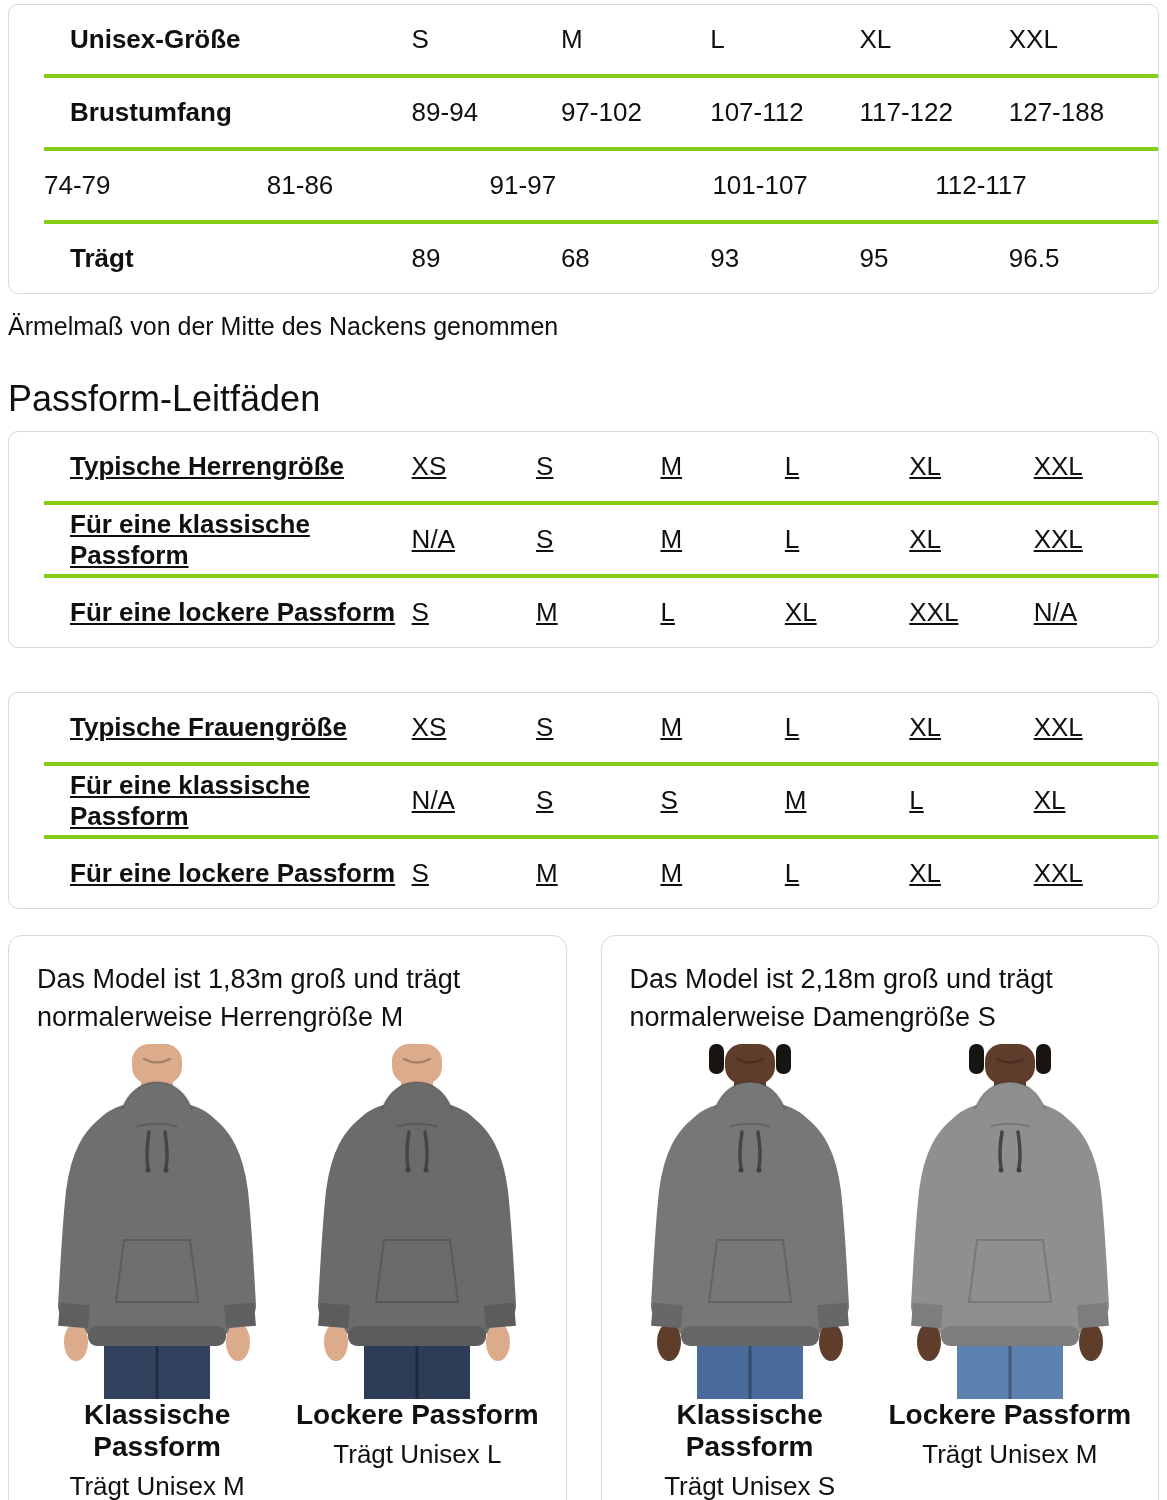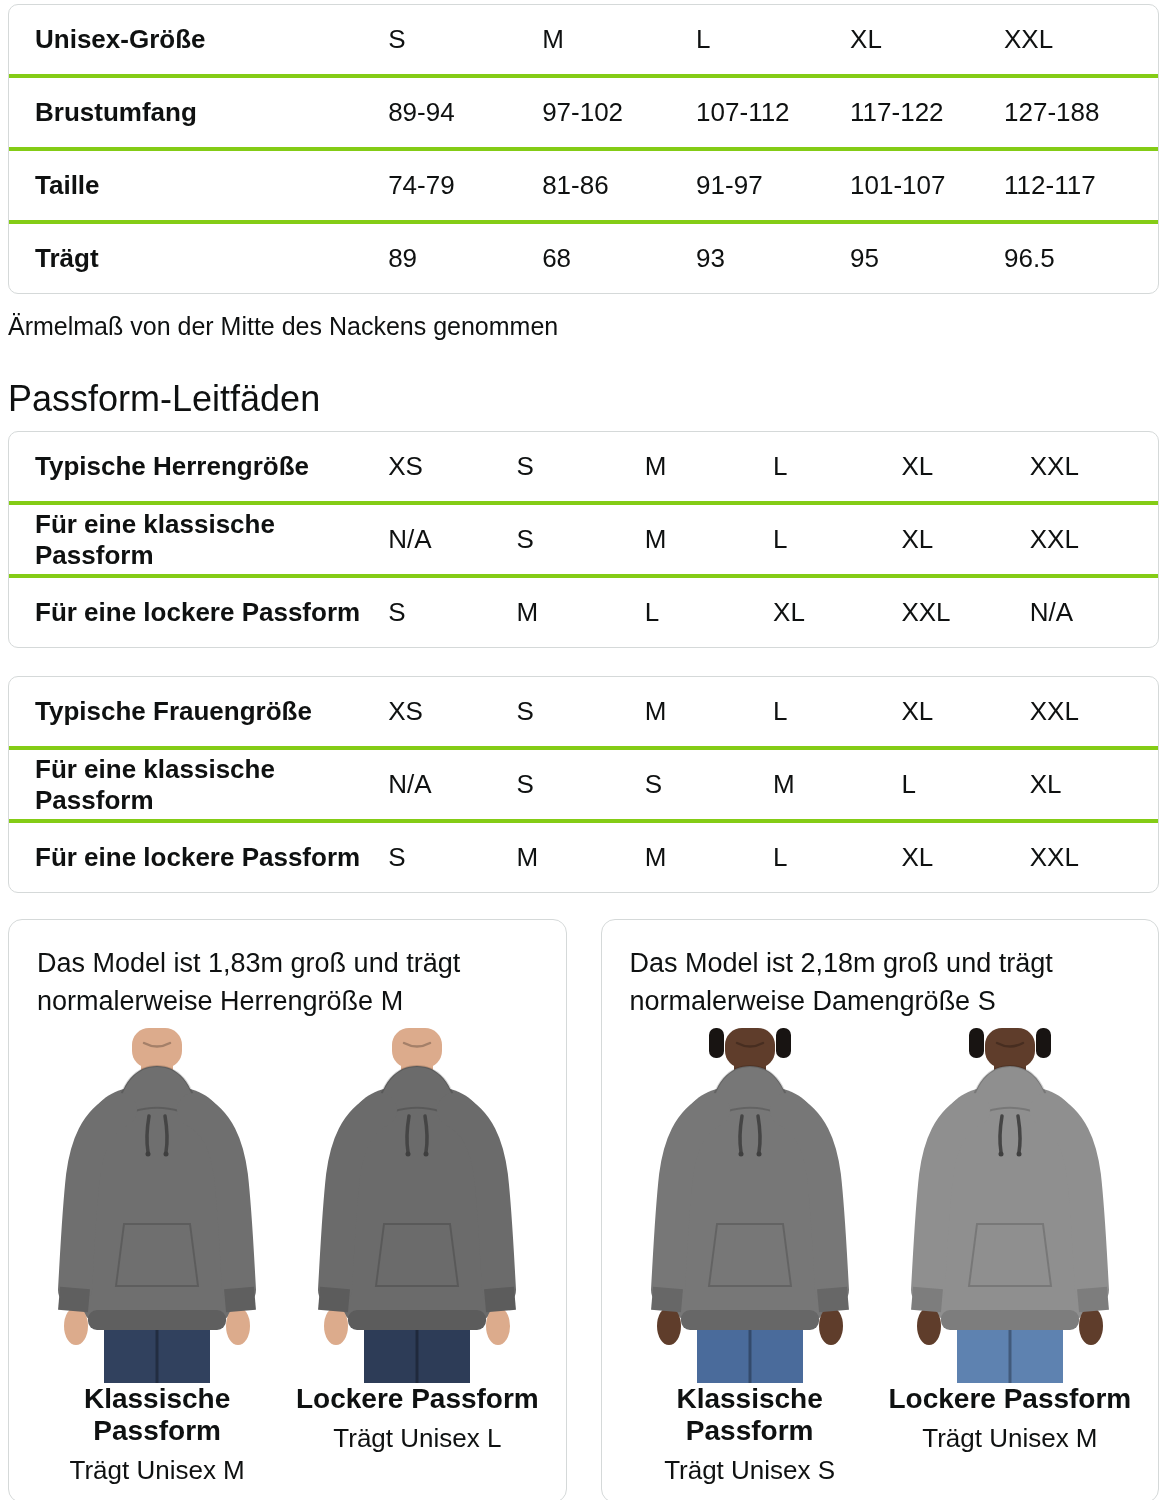--- a/index.html
+++ b/index.html
@@ -9,30 +9,30 @@
     color:#0F1111;
     -webkit-font-smoothing:antialiased;
   }
   .page { padding:4px 8px 10px 8px; box-sizing:border-box; }
 
   .title {
     font-size:27px; font-weight:400; margin:4px 0 17px 0; line-height:31px;
   }
 
   .table {
-    border:1px solid #D5D9D9; border-radius:10px; overflow:hidden; background:#fff;
+    border:1px solid #D5D9D9; border-radius:10px; overflow:hidden; background:#fff;padding-left:35px;
   }
   .trow { display:flex; align-items:center; height:69px; border-top:4px solid #84cc16; font-size:26px; }
   .trow:first-child { border-top:none; }
   .tlabel { flex:0 0 33%; padding-left:26px; box-sizing:border-box; font-weight:700; }
   .tcell { flex:1; font-weight:400; }
 
   .note { font-size:25px; margin:17px 0 0 0; line-height:30px; }
   .h2 { font-size:36px; font-weight:400; margin:42px 0 16px 0; line-height:32px; }
-  .fit-table { margin-top:0; }
+  .fit-table { margin-top:16px;text-decoration:underline; }
   .fit-gap { height:28px; }
 
   .cards { display:flex; gap:34px; margin-top:26px; }
   .card {
     flex:1; border:1px solid #D5D9D9; border-radius:14px;
     padding:22px 18px 16px 18px; box-sizing:border-box; background:#fff;
   }
   .card-desc { font-size:27px; line-height:38px; margin:2px 0 8px 10px; }
   .models { display:flex; }
   .model { flex:1; display:flex; flex-direction:column; align-items:center; }
@@ -66,21 +66,20 @@
     </div>
     <div class="trow">
       <div class="tlabel">Brustumfang</div>
       <div class="tcell">89-94</div>
       <div class="tcell">97-102</div>
       <div class="tcell">107-112</div>
       <div class="tcell">117-122</div>
       <div class="tcell">127-188</div>
     </div>
     <div class="trow">
-      <div class="tlabel">Taille</div>
       <div class="tcell">74-79</div>
       <div class="tcell">81-86</div>
       <div class="tcell">91-97</div>
       <div class="tcell">101-107</div>
       <div class="tcell">112-117</div>
     </div>
     <div class="trow">
       <div class="tlabel">Trägt</div>
       <div class="tcell">89</div>
       <div class="tcell">68</div>

